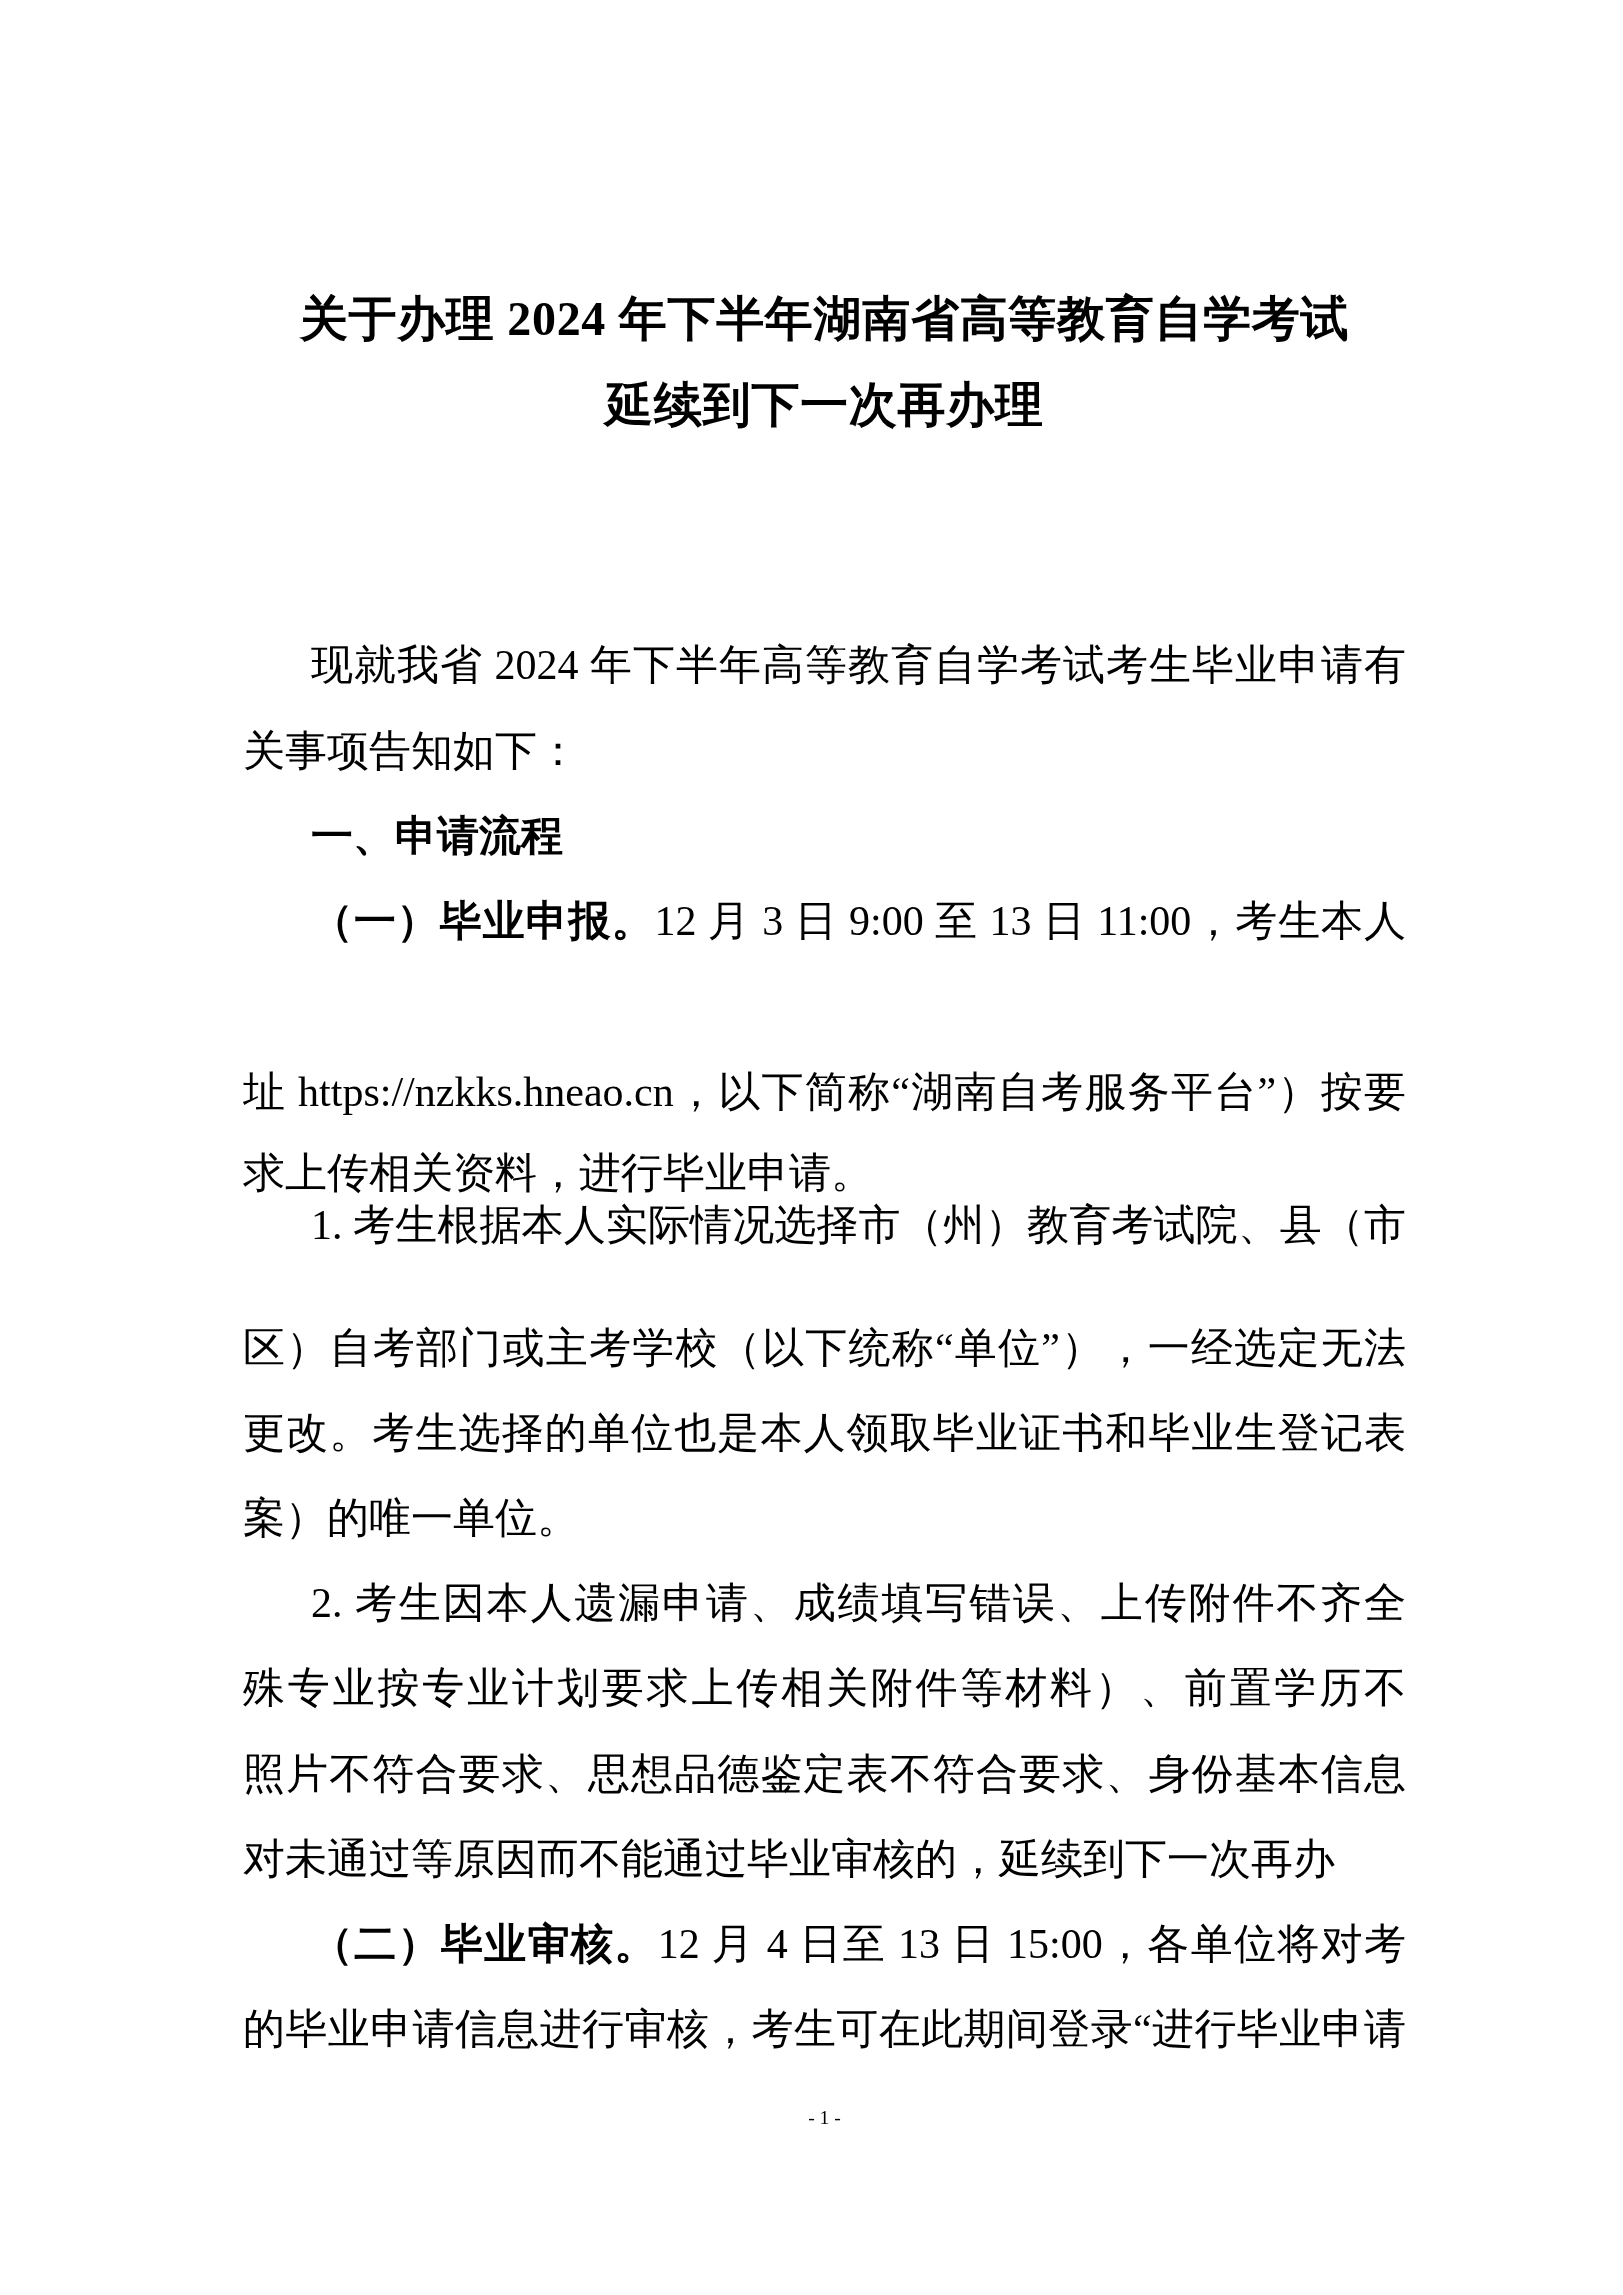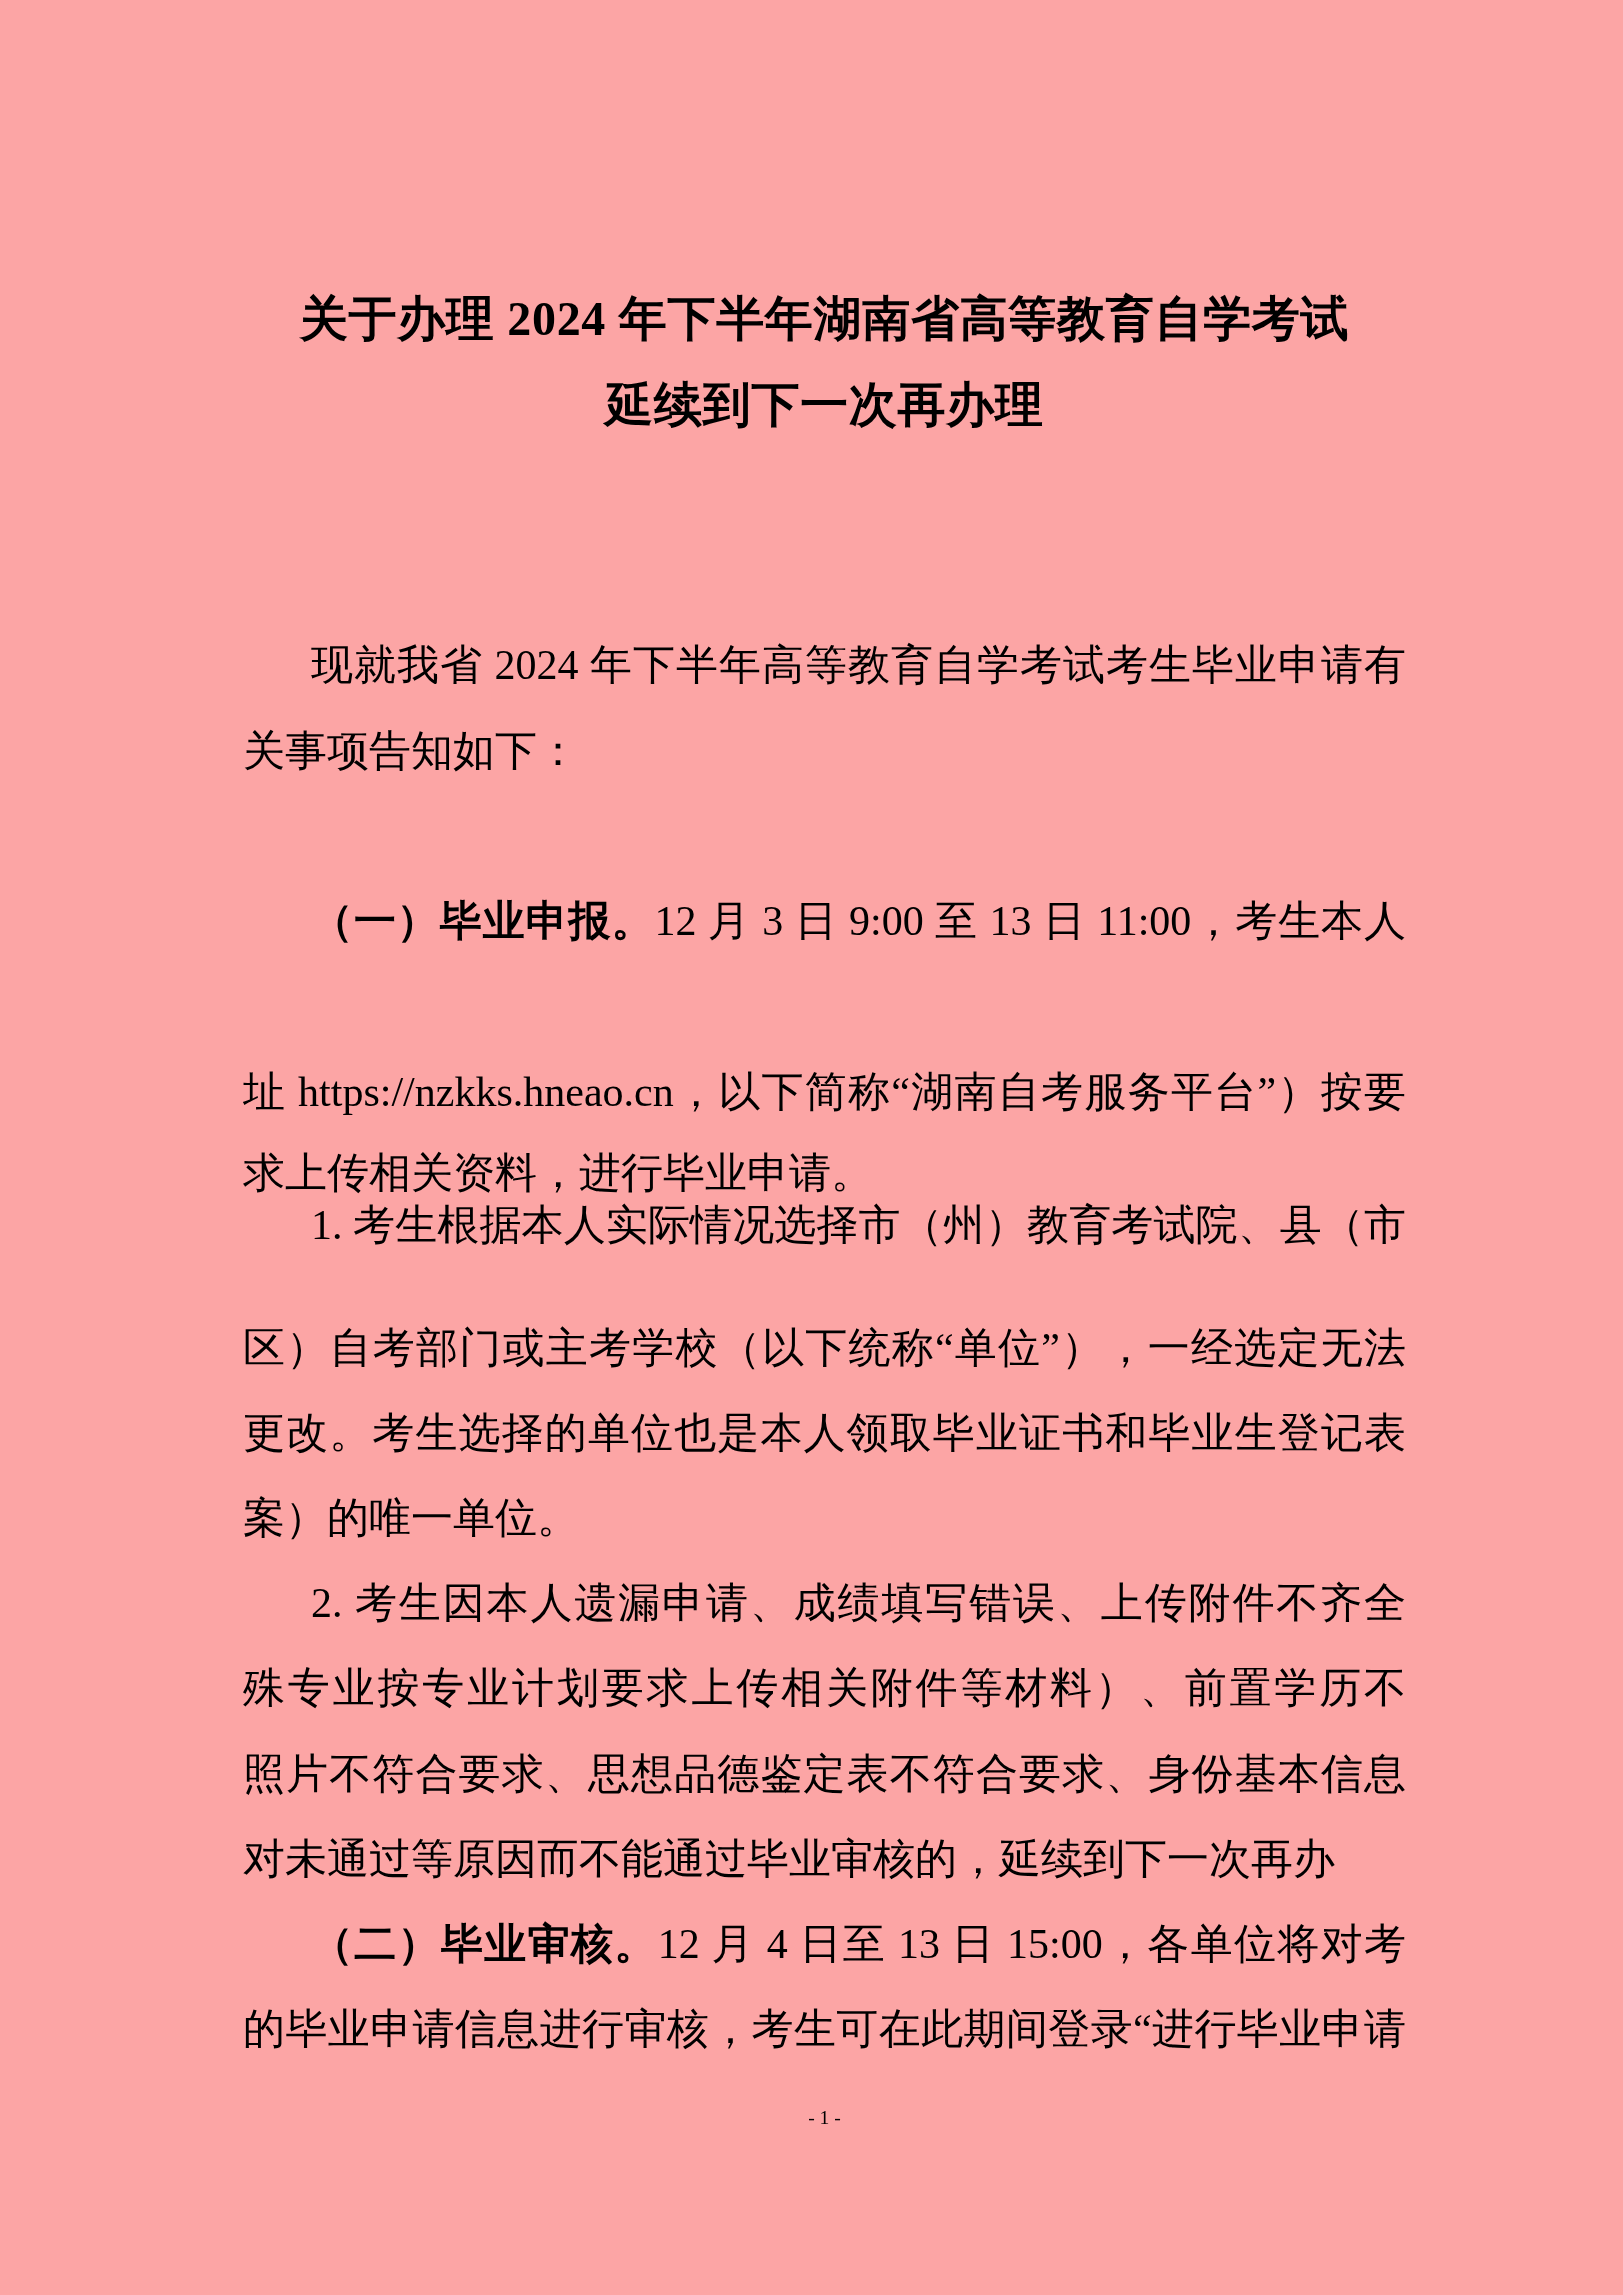--- a/index.html
+++ b/index.html
@@ -1,21 +1,21 @@
 <!DOCTYPE html>
 <html style="font-size:10.5px"><head>
 <meta charset="utf-8">
 <style>
   html, body { margin: 0; padding: 0; background: #888; }
   .page {
     position: relative;
     width: 1623px;
     height: 2295px;
     margin: 0 auto;
-    background: #fca5a5;
+    background: #ffffff;
     color: #000000;
     overflow: hidden;
     font-family: "Liberation Serif", "DejaVu Serif", serif;
   }
   .content-col {
     position: absolute;
     left: 243px;
     width: 1163px;
   }
   .doc-title {
@@ -68,20 +68,23 @@
     <div>延续到下一次再办理</div>
   </header>
 
   <main class="content-col doc-body">
     <div class="line indent fill" style="top:85px">
       <span>现就我省 2024 年下半年高等教育自学考试考生毕业申请有</span>
     </div>
     <div class="line" style="top:171px">
       <span>关事项告知如下：</span>
     </div>
+    <div class="line indent heading" style="top:256px">
+      <span>一、申请流程</span>
+    </div>
     <div class="line indent fill" style="top:341px">
       <span class="lead">（一）毕业申报。</span><span>12 月 3 日 9:00 至 13 日 11:00，考生本人登</span>
     </div>
     <div class="line fill" style="top:512px">
       <span>址 https://nzkks.hneao.cn，以下简称“湖南自考服务平台”）按要</span>
     </div>
     <div class="line" style="top:593px">
       <span>求上传相关资料，进行毕业申请。</span>
     </div>
     <div class="line indent fill" style="top:645px">

